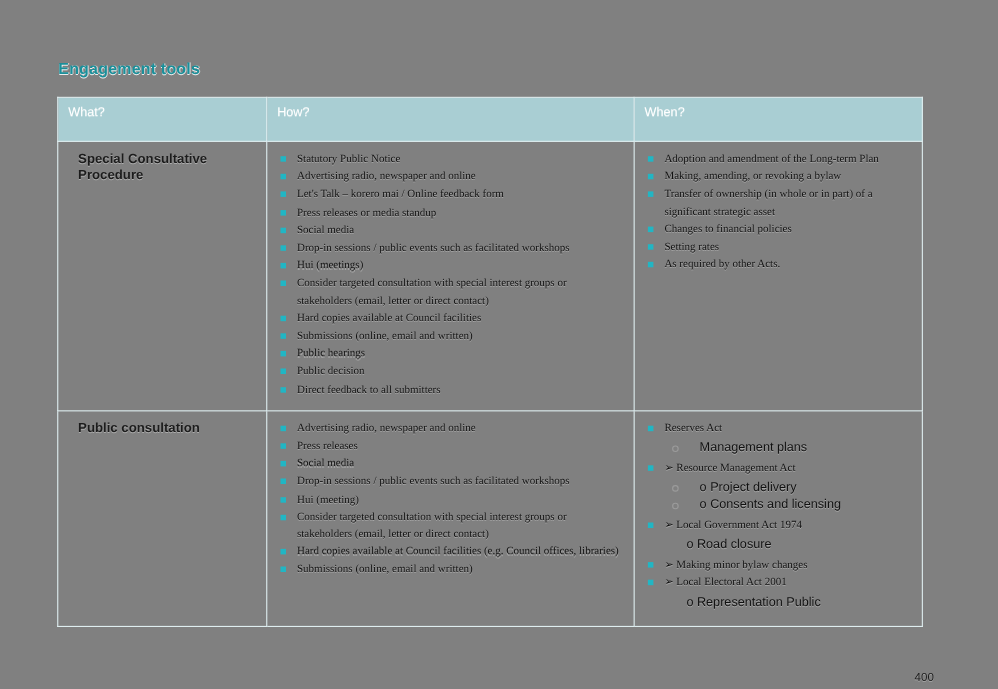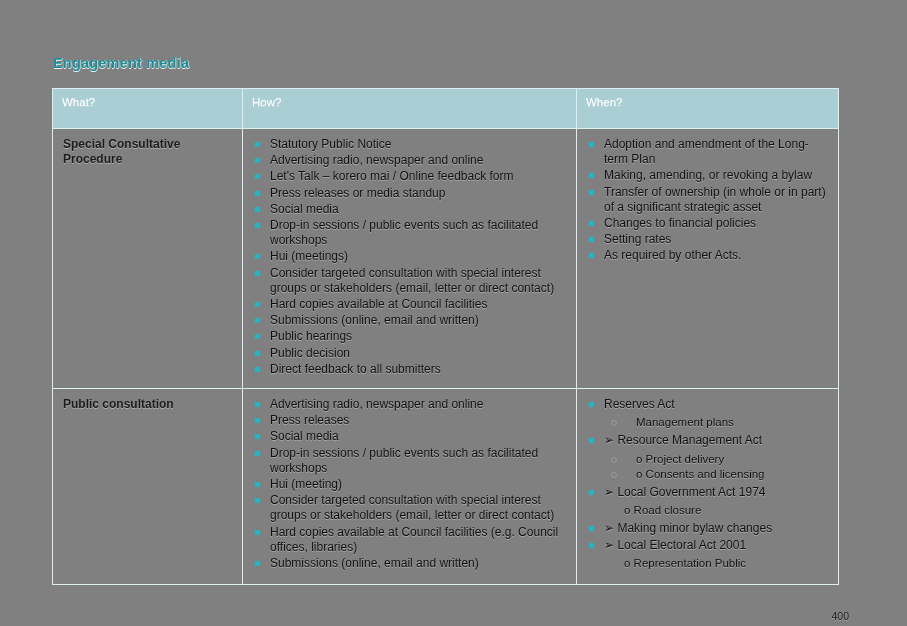--- a/index.html
+++ b/index.html
@@ -61,34 +61,36 @@
   .col-what { width: 190px; }
   .col-how  { width: 334px; }
   .col-when { width: 262px; }
 
   .rowlabel {
     font-size: 12px;
     font-weight: bold;
     color: #1c1c1c;
     line-height: 15px;
     text-shadow: 0 1px 0 rgba(255,255,255,0.35);
+    margin-left: 8px;
   }
   ul.bl {
     margin: 0;
     padding: 0;
     list-style: none;
   }
   ul.bl > li {
     position: relative;
     padding-left: 17px;
     margin: 0 0 1px 0;
-    font-size: 12px;
+    font-size: 10px;
     line-height: 15.2px;
     color: #111111;
     text-shadow: 0 1px 0 rgba(255,255,255,0.3);
+    font-family: Liberation Serif, serif;
   }
   ul.bl > li > .sq {
     position: absolute;
     left: 2px;
     top: 5px;
     width: 5px;
     height: 5px;
     background: #21b6c4;
     display: block;
   }
@@ -127,21 +129,21 @@
     font-size: 10.5px;
     color: #1a1a1a;
     text-shadow: 0 1px 0 rgba(255,255,255,0.3);
   }
 </style>
 </head>
 <body>
 
 <div class="page">
 
-  <div class="page-title">Engagement media</div>
+  <div class="page-title">Engagement tools</div>
 
   <table class="tbl">
     <colgroup>
       <col class="col-what">
       <col class="col-how">
       <col class="col-when">
     </colgroup>
     <thead>
       <tr>
         <th>What?</th>

